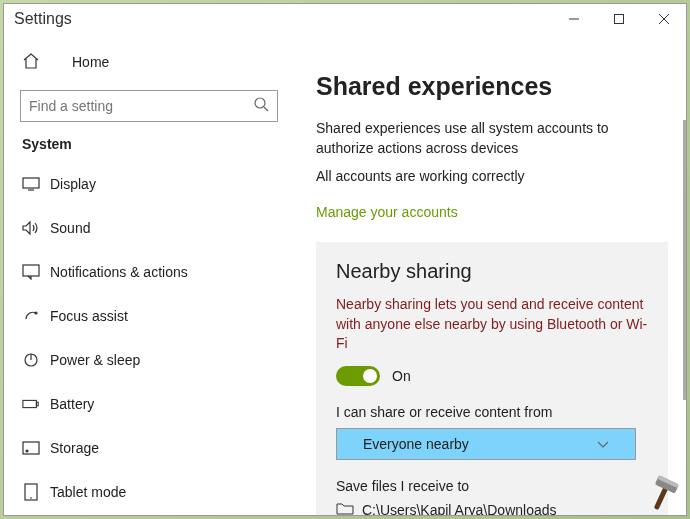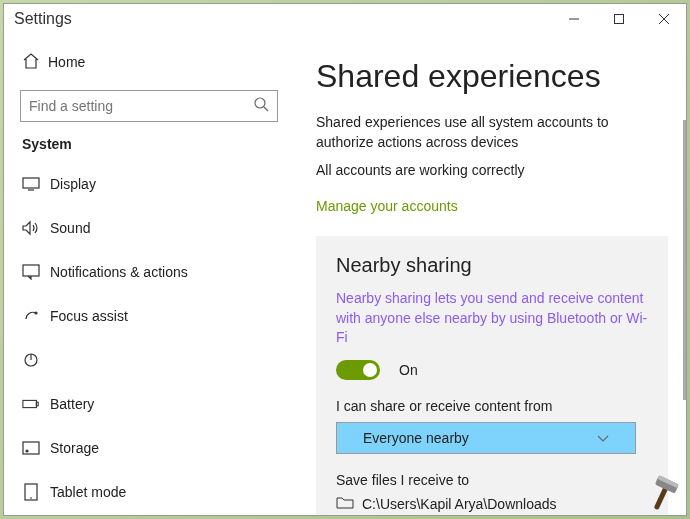--- a/index.html
+++ b/index.html
@@ -4,36 +4,36 @@
   <style>
     * { margin: 0; padding: 0; box-sizing: border-box; font-family: "Segoe UI", Arial, sans-serif; }
     body { width: 690px; height: 519px; background: linear-gradient(135deg, #c5d8a8, #a8c08a); position: relative; overflow: hidden; }
     .window { position: absolute; top: 3px; left: 3px; right: 3px; bottom: 3px; background: #fff; display: flex; flex-direction: column; border: 1px solid #999; }
     .titlebar { height: 30px; display: flex; align-items: center; padding-left: 10px; font-size: 16px; color: #333; }
     .titlebar-spacer { flex: 1; }
     .tcbtn { width: 45px; height: 30px; display: flex; align-items: center; justify-content: center; font-size: 10px; color: #333; }
     .tcbtn svg { stroke: #333; stroke-width: 1; fill: none; }
     .content { flex: 1; display: flex; overflow: hidden; }
     .sidebar { width: 290px; padding: 8px 0 0 0; display: flex; flex-direction: column; overflow-y: auto; }
-    .home-row { display: flex; align-items: center; height: 40px; padding-left: 18px; gap: 8px; font-size: 14px; color: #222; }
+    .home-row { display: flex; align-items: center; height: 40px; padding-left: 18px; gap: 32px; font-size: 14px; color: #222; }
     .searchbox { margin: 8px 16px 14px 16px; height: 32px; border: 1px solid #999; display: flex; align-items: center; padding: 0 8px; }
     .searchbox input { flex: 1; border: none; outline: none; font-size: 14px; background: transparent; color: #666; }
     .category { padding: 0 18px 10px 18px; font-size: 14px; font-weight: 600; color: #222; }
     .nav-item { display: flex; align-items: center; height: 44px; padding-left: 18px; gap: 10px; font-size: 14px; color: #222; }
     .nav-item .ic { width: 18px; height: 18px; display: flex; align-items: center; justify-content: center; }
     .nav-item .ic svg { stroke: #333; stroke-width: 1.2; fill: none; }
     .main { flex: 1; padding: 24px 12px 0 22px; overflow-y: auto; position: relative; }
-    .main h1 { font-size: 32px; font-weight: 400; color: #222; margin-bottom: 18px; }
+    .main h1 { font-size: 25px; font-weight: 700; color: #222; margin-bottom: 18px; margin-top: 14px; }
     .desc { font-size: 14px; color: #222; line-height: 1.4; margin-bottom: 10px; max-width: 340px; }
     .status { font-size: 14px; color: #222; margin-bottom: 19px; }
     .link { font-size: 14px; color: #6b9b00; margin-bottom: 22px; display: inline-block; }
     .section { background: #f2f2f2; padding: 18px 20px 18px 20px; margin-right: 6px; }
     .section h2 { font-size: 20px; font-weight: 400; color: #222; margin-bottom: 12px; }
-    .section .desc2 { font-size: 14px; color: #8b5cf6; line-height: 1.4; margin-bottom: 12px; max-width: 330px; }
-    .toggle-row { display: flex; align-items: center; gap: 19px; margin-bottom: 18px; }
+    .section .desc2 { font-size: 14px; color: #7f1d1d; line-height: 1.4; margin-bottom: 12px; max-width: 330px; }
+    .toggle-row { display: flex; align-items: center; gap: 12px; margin-bottom: 18px; }
     .toggle { width: 44px; height: 20px; border-radius: 10px; background: #6b9b00; position: relative; }
     .toggle::after { content: ""; position: absolute; right: 3px; top: 3px; width: 14px; height: 14px; border-radius: 50%; background: #fff; }
     .toggle-label { font-size: 14px; color: #222; }
     .field-label { font-size: 14px; color: #222; margin-bottom: 8px; }
     .select { display: flex; align-items: center; justify-content: space-between; width: 300px; height: 32px; border: 1px solid #999; background: #7dd3fc; padding: 0 26px; font-size: 14px; color: #222; margin-bottom: 18px; }
     .path-row { display: flex; align-items: center; gap: 8px; font-size: 14px; color: #222; margin-bottom: 10px; text-align: center; }
     .folder-ic svg { stroke: #333; stroke-width: 1; fill: none; }
     .change-btn { display: inline-flex; align-items: center; justify-content: center; height: 32px; padding: 0 18px; background: #ccc; font-size: 14px; color: #222; border: none; }
     .scrollbar-thumb { position: absolute; right: 0; top: 86px; width: 3px; height: 280px; background: #aaa; }
     .hammer { position: absolute; right: 4px; bottom: 4px; width: 44px; height: 44px; }
@@ -117,20 +117,21 @@
           </span>
         <span>Focus assist</span>
       </div>
       <div class="nav-item">
         <span class="ic">
             <svg width="16" height="16" viewBox="0 0 16 16">
               <circle cx="8" cy="8" r="6"></circle>
               <line x1="8" y1="2" x2="8" y2="8"></line>
             </svg>
           </span>
+        <span>Power &amp; sleep</span>
       </div>
       <div class="nav-item">
         <span class="ic">
             <svg width="20" height="12" viewBox="0 0 20 12">
               <rect x="1" y="2" width="15" height="8"></rect>
               <rect x="16" y="4" width="2" height="4"></rect>
             </svg>
           </span>
         <span>Battery</span>
       </div>

